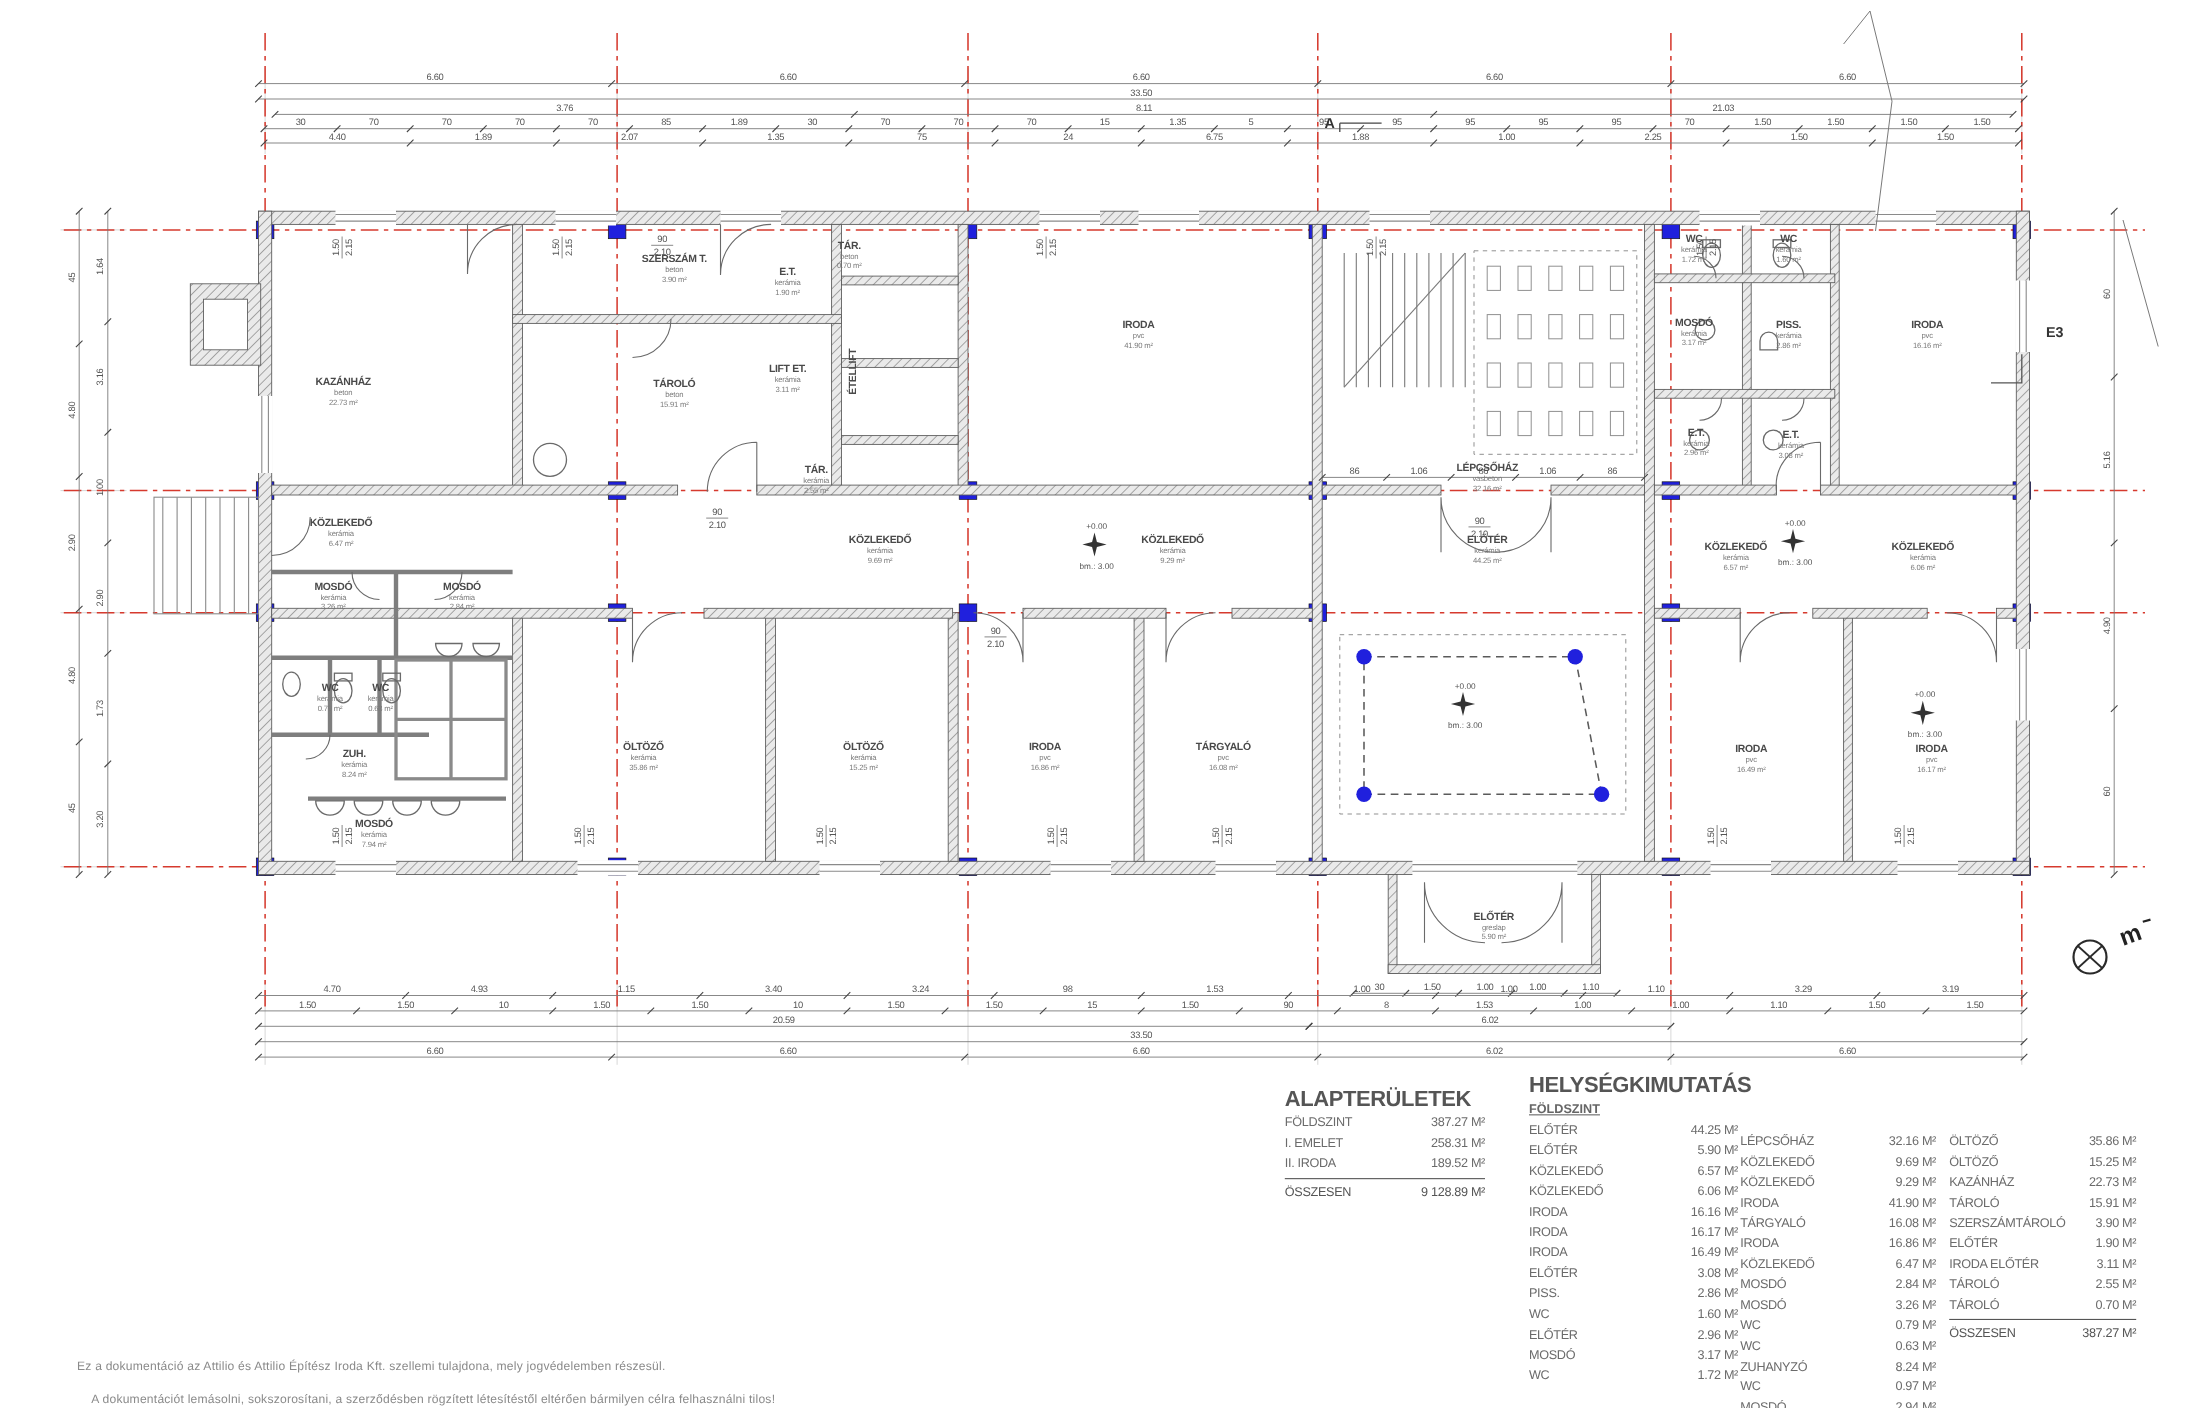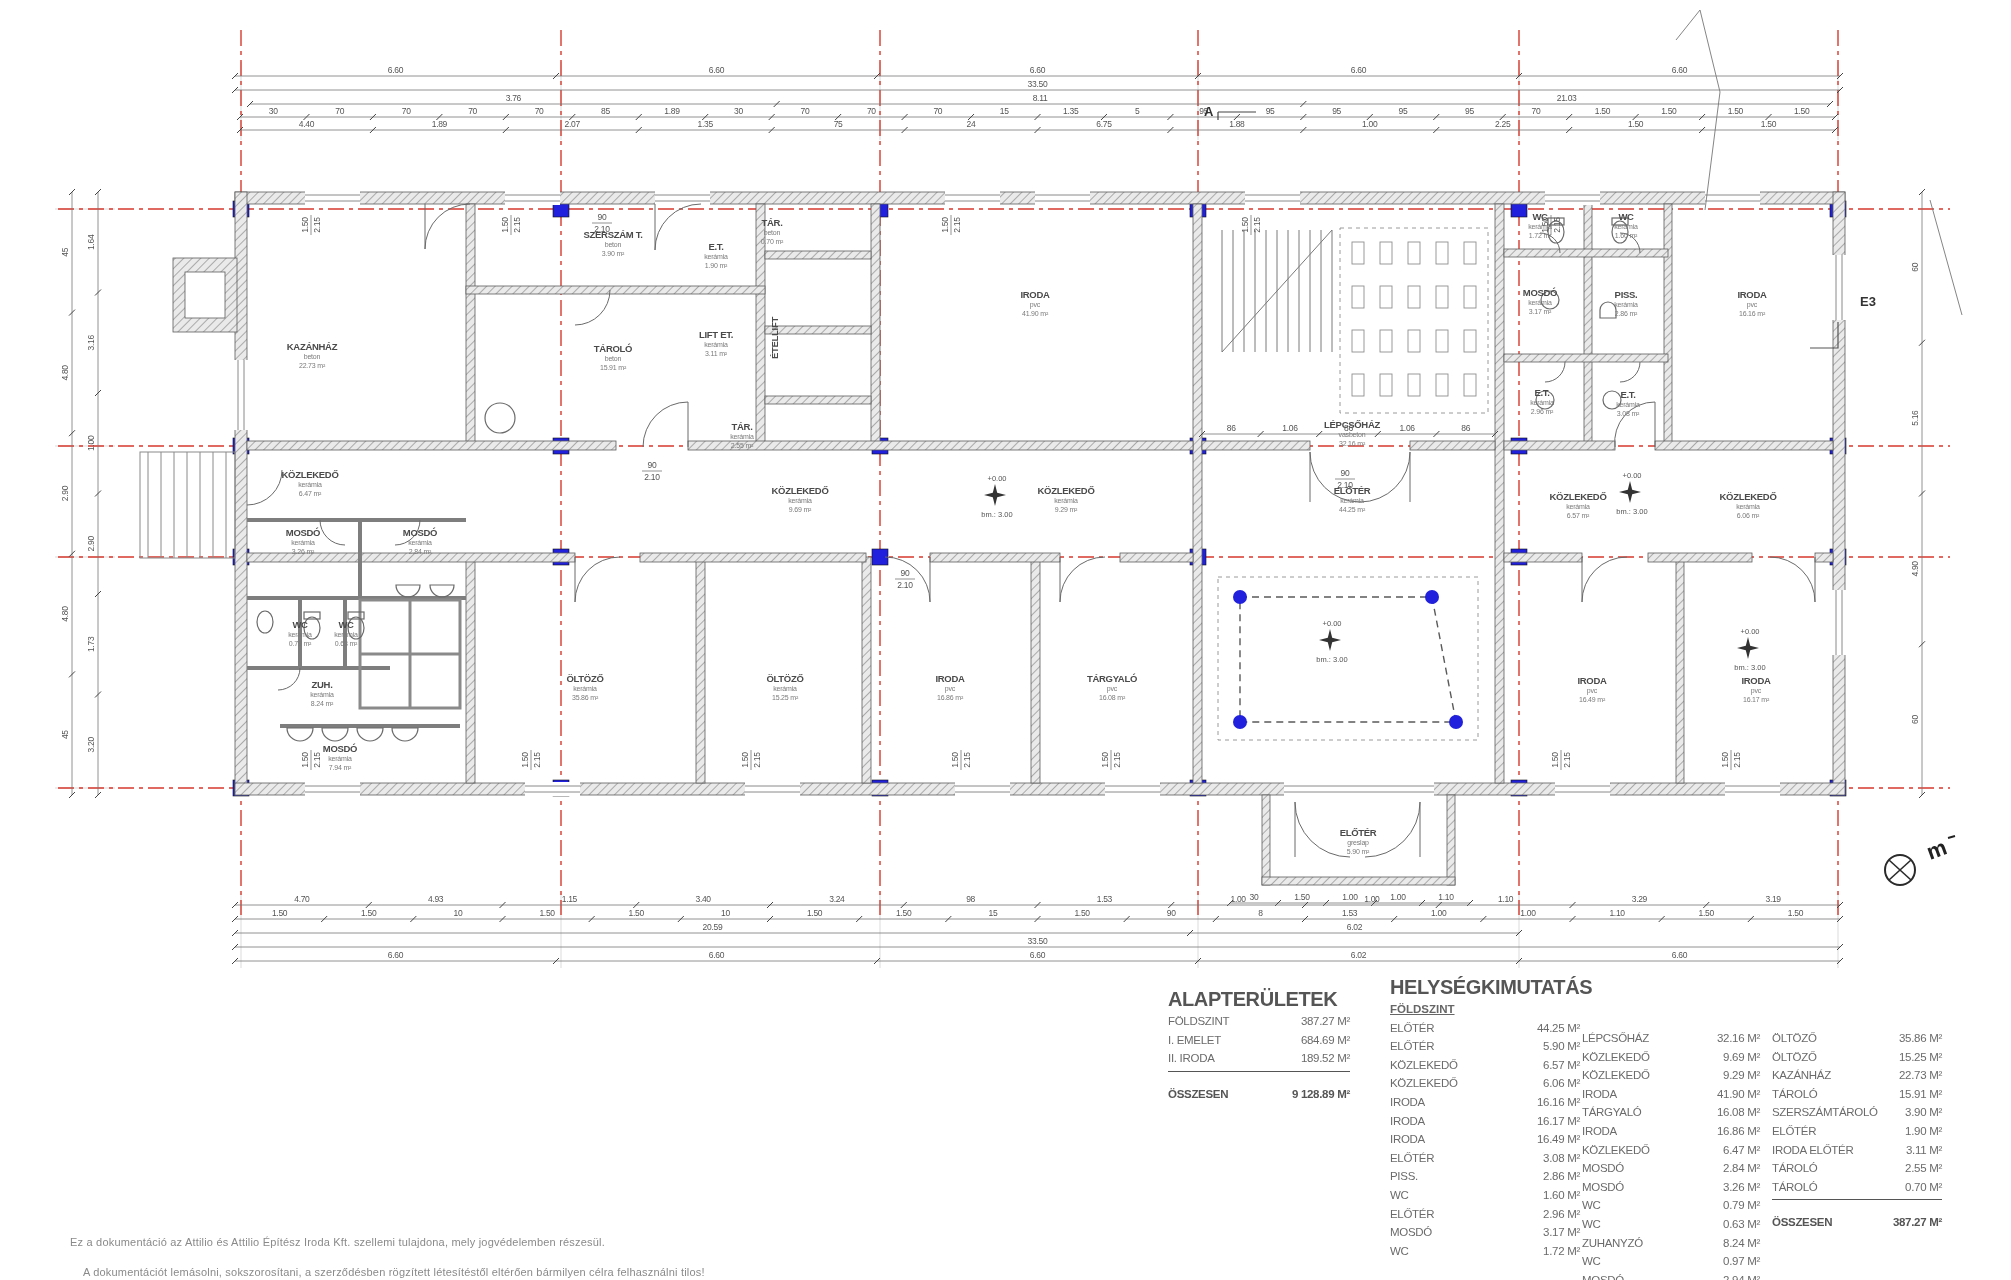--- a/index.html
+++ b/index.html
@@ -21,21 +21,21 @@
   .fix{stroke:#6a6a6a;stroke-width:1.2;fill:none}
   .dash{stroke:#5a5a5a;stroke-width:1.4;stroke-dasharray:7 5;fill:none}
   .dash2{stroke:#8f8f8f;stroke-width:.9;stroke-dasharray:4 4;fill:none}
   .mark{font:700 13px "Liberation Sans",sans-serif;fill:#333}
   .elev{font:400 7.5px "Liberation Sans",sans-serif;fill:#555;text-anchor:middle}
   
   .tbl{position:absolute;color:#6b6b6b;}
   .tbl-title{font-size:20px;font-weight:700;color:#555;letter-spacing:-.4px;margin-bottom:4px}
   .trow{display:flex;justify-content:space-between;height:18.6px;font-size:11.5px;letter-spacing:-.3px}
   .trow .tv{text-align:right;white-space:nowrap}
-  .total{font-weight:700;color:#555;border-top:1.5px solid #555;padding-top:16px}
+  .total{font-weight:400;color:#555;border-top:1.5px solid #555;padding-top:6px}
   .floorhead{font-size:11.5px;font-weight:700;color:#666;text-decoration:underline;height:18.6px}
   .footer{position:absolute;font-size:11px;color:#8a8a8a;letter-spacing:.2px;white-space:nowrap}
 </style>
 </head>
 <body>
 
 <div id="stage">
 <svg width="2011" height="1280" viewBox="0 0 2011 1280">
   <defs>
     <pattern id="h45" width="6" height="6" patternUnits="userSpaceOnUse" patternTransform="rotate(45)">
@@ -923,21 +923,21 @@
 <div class="tbl" style="left:1168px;top:988px;width:182px">
   <div class="tbl-title">ALAPTERÜLETEK</div>
   <div>
 
   <div class="trow">
           <span class="tn">FÖLDSZINT</span>
           <span class="tv">387.27 M²</span>
         </div>
         <div class="trow">
           <span class="tn">I. EMELET</span>
-          <span class="tv">684.69 M²</span>
+          <span class="tv">258.31 M²</span>
         </div>
         <div class="trow">
           <span class="tn">II. IRODA</span>
           <span class="tv">189.52 M²</span>
         </div>
       </div>
   <div class="trow total">
     <span class="tn">ÖSSZESEN</span>
         <span class="tv">9 128.89 M²</span>
   </div>

